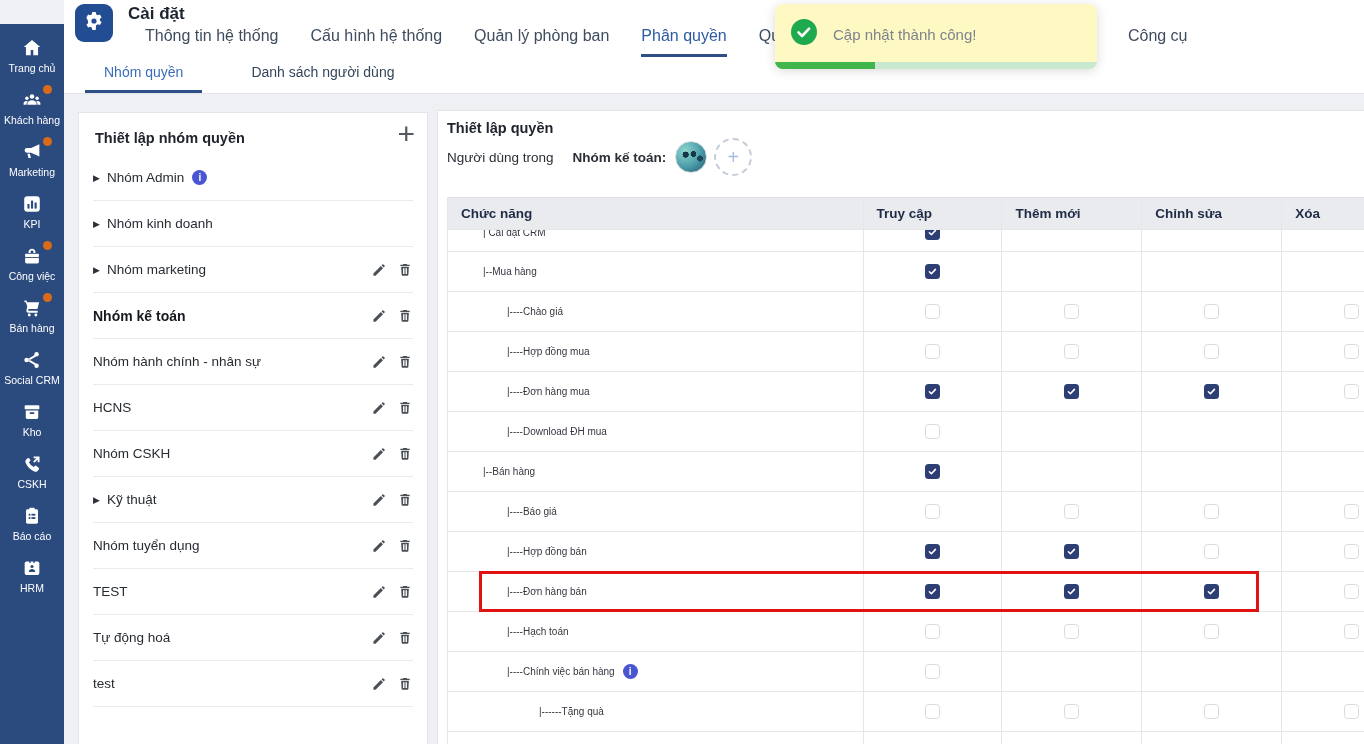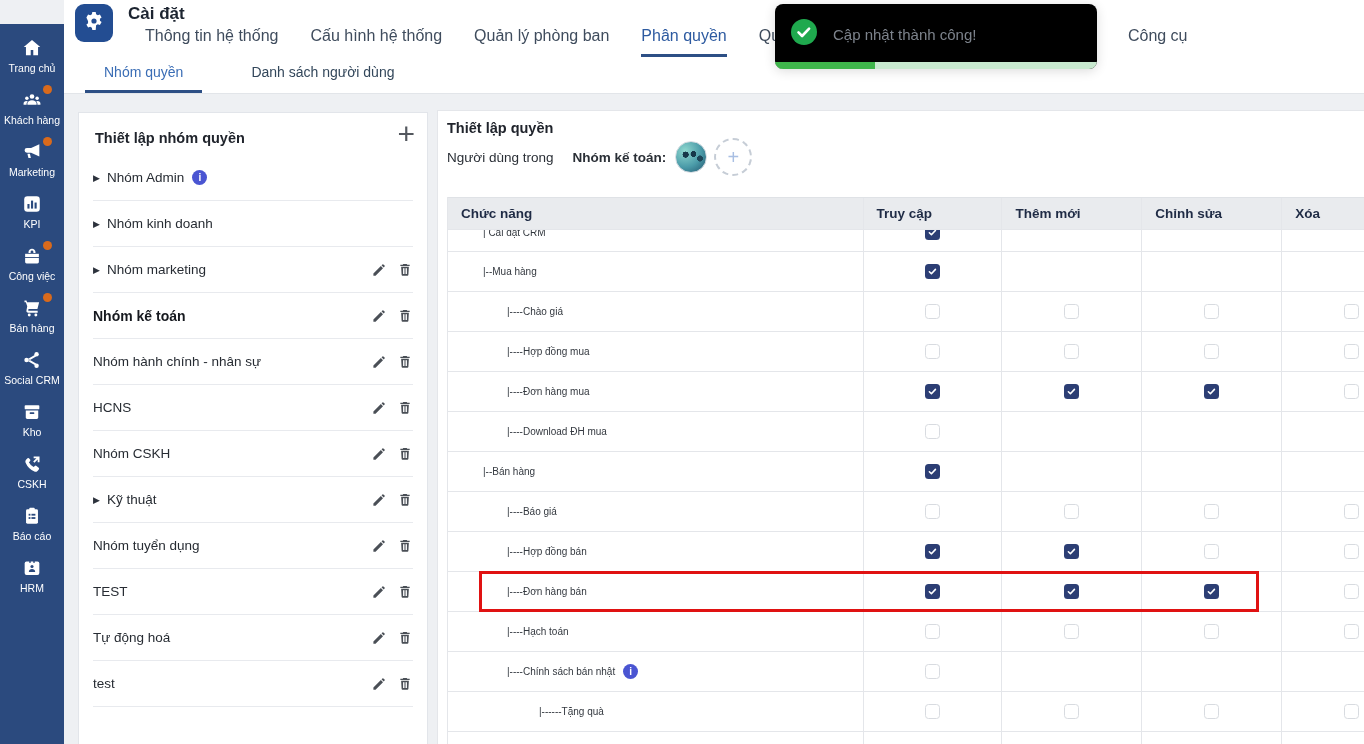--- a/index.html
+++ b/index.html
@@ -76,21 +76,21 @@
   .fn{font-size:10px;color:var(--txt);white-space:nowrap;}
   .ind0{padding-left:35px;}.ind1{padding-left:59px;}.ind2{padding-left:91px;}
   .cbcell{justify-content:center;}
   .cb{width:15px;height:15px;border-radius:3.5px;display:flex;align-items:center;justify-content:center;cursor:pointer;}
   .cb.unchecked{background:#fff;border:1.5px solid #d8dbe0;}
   .cb.checked{background:var(--cb);}
   .cb svg{width:11px;height:11px;}
   .hl-box{position:absolute;left:31px;top:-1px;width:780px;height:41px;border:3px solid var(--red);z-index:6;pointer-events:none;}
 
   
-  .toast{position:absolute;left:775px;top:4px;width:322px;height:65px;background:#000000;border-radius:8px;box-shadow:0 2px 12px rgba(0,0,0,.14);z-index:50;overflow:hidden;}
+  .toast{position:absolute;left:775px;top:4px;width:322px;height:65px;background:#fef9c3;border-radius:8px;box-shadow:0 2px 12px rgba(0,0,0,.14);z-index:50;overflow:hidden;}
   .toast-body{display:flex;align-items:center;padding:15px 16px 12px;}
   .toast-body svg{width:26px;height:26px;flex:0 0 26px;}
   .toast-msg{font-size:15px;color:#7d838c;margin-left:16px;white-space:nowrap;}
   .toast-bar{position:absolute;left:0;bottom:0;width:100%;height:7px;background:var(--ptrack);}
   .toast-fill{height:100%;background:var(--pfill);}
 </style>
 </head>
 <body>
 
 <div class="app">
@@ -686,21 +686,21 @@
             </div>
             <div class="tc cbcell c3">
               <span class="cb unchecked"></span>
             </div>
             <div class="tc cbcell c4">
               <span class="cb unchecked"></span>
             </div>
           </div>
           <div class="trow">
             <div class="tc c0">
-              <span class="fn ind1">|----Chính sách bán nhật</span>
+              <span class="fn ind1">|----Chính việc bán hàng</span>
               <span class="info-badge">i</span>
             </div>
             <div class="tc cbcell c1">
               <span class="cb unchecked"></span>
             </div>
             <div class="tc cbcell c2"></div>
             <div class="tc cbcell c3"></div>
             <div class="tc cbcell c4"></div>
           </div>
           <div class="trow">

